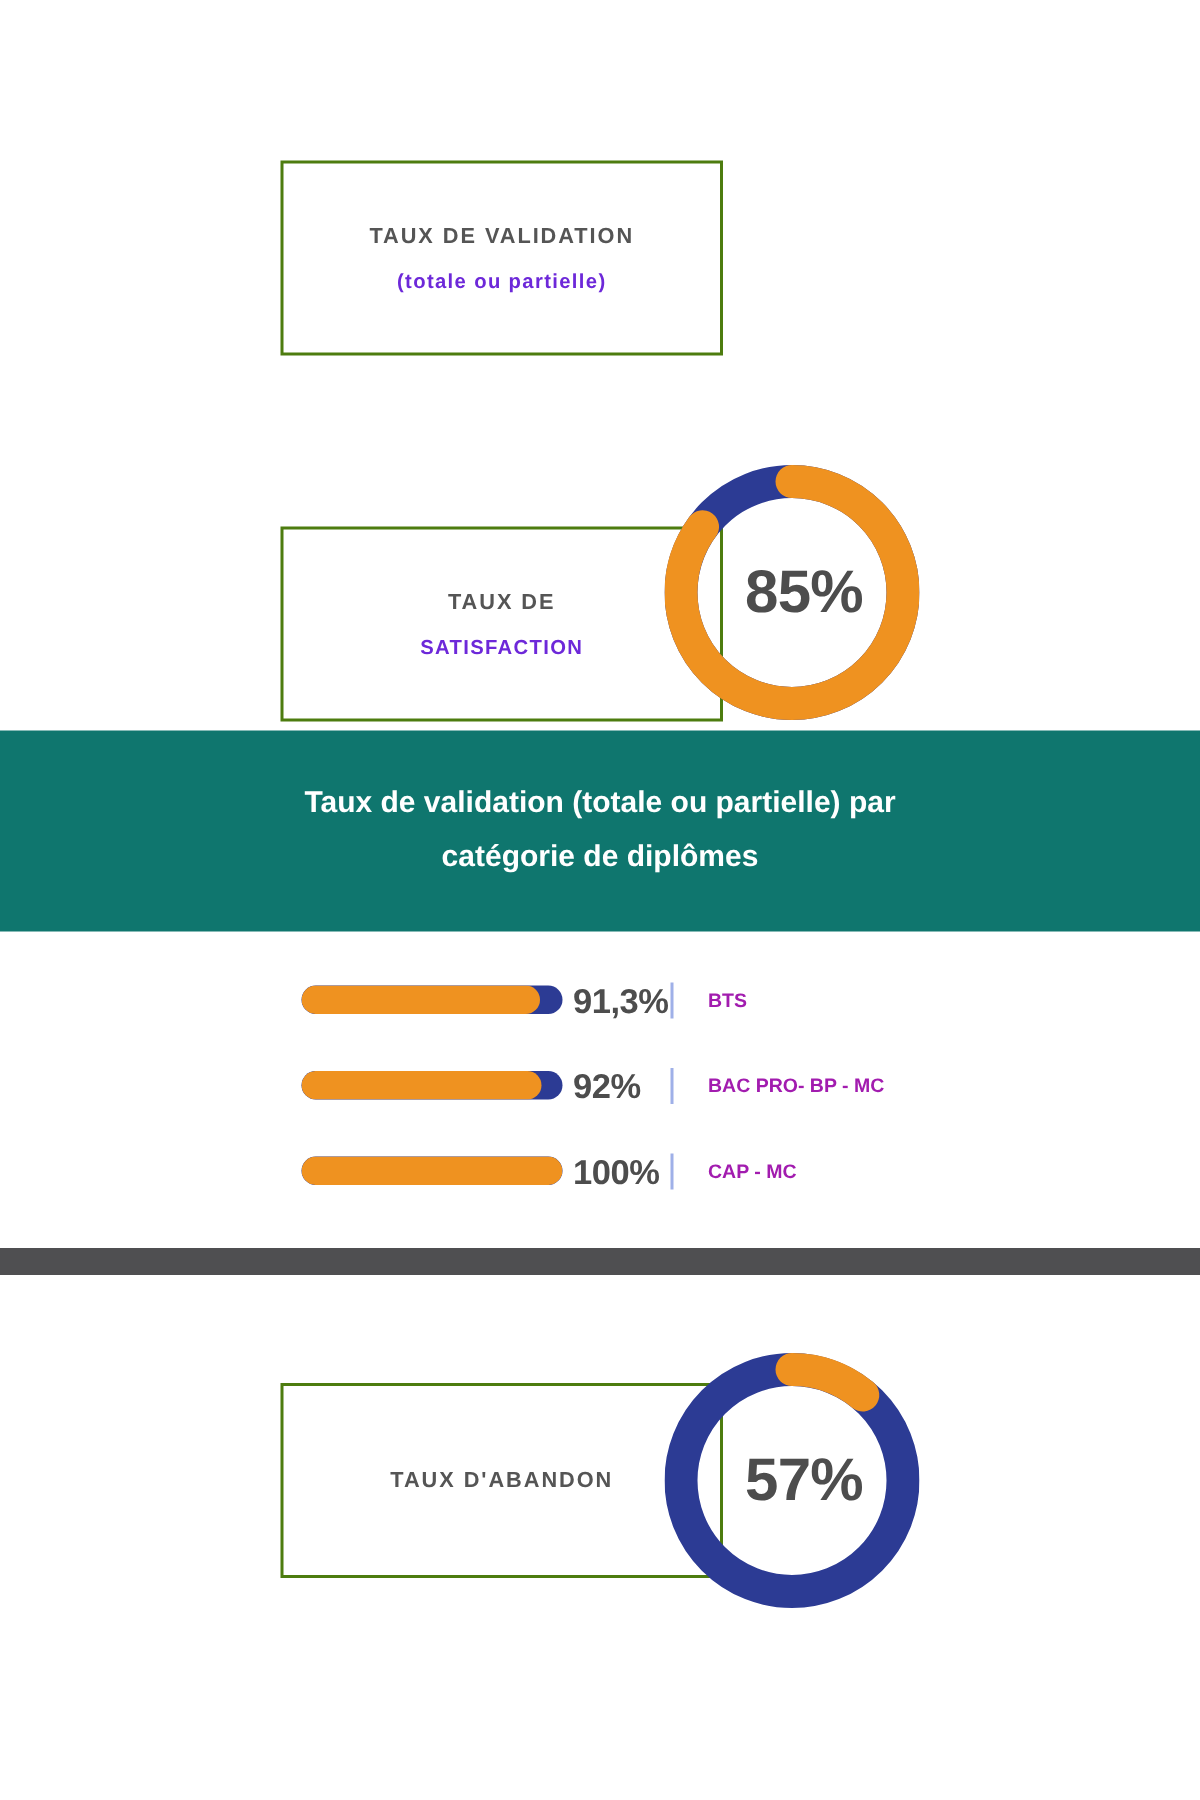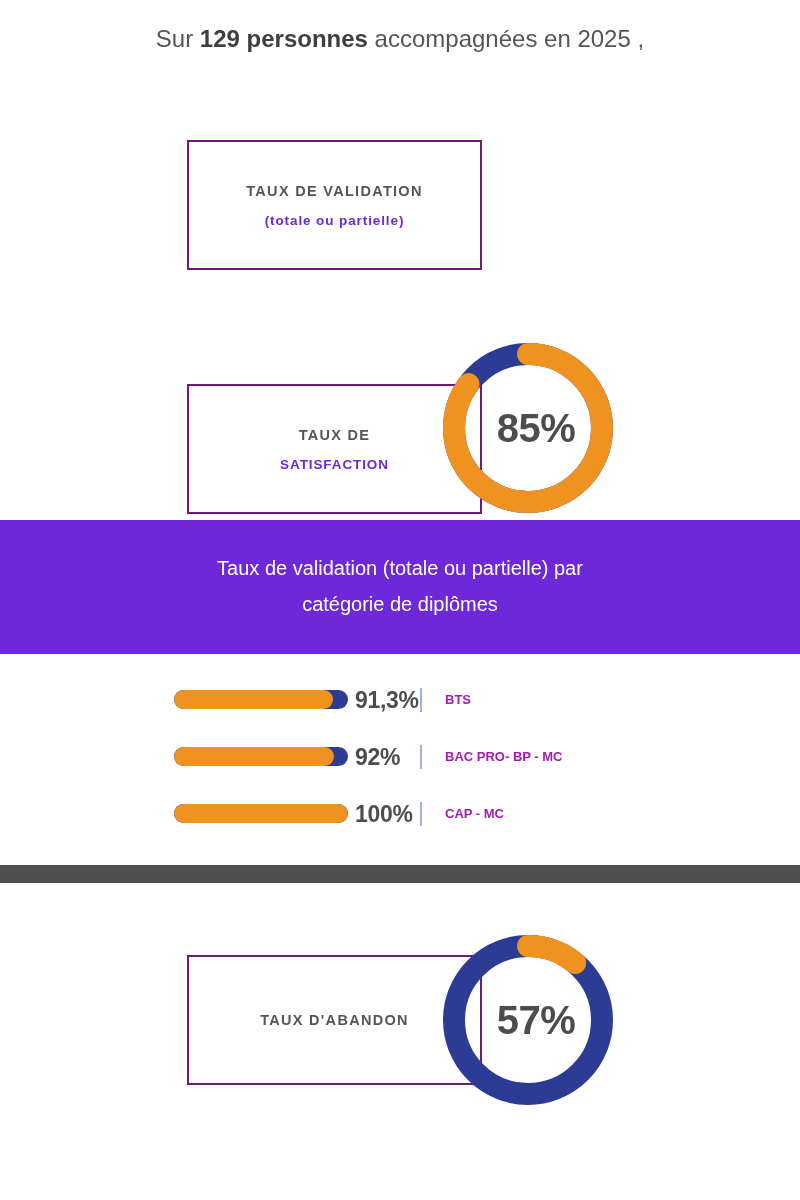--- a/index.html
+++ b/index.html
@@ -29,21 +29,21 @@
   
   .kpi-row {
     position: relative;
     height: 190px;
   }
   .kpi-box {
     position: absolute;
     left: 187px;
     width: 295px;
     height: 130px;
-    border: 2px solid #701a75;
+    border: 2px solid #4d7c0f;
     box-sizing: border-box;
     display: flex;
     flex-direction: column;
     align-items: center;
     justify-content: center;
   }
   .kpi-label-1 {
     color: #555555;
     font-size: 14.5px;
     font-weight: 700;
@@ -77,33 +77,34 @@
     font-size: 40px;
     font-weight: 700;
     letter-spacing: -0.5px;
     padding-left: 16px;
     box-sizing: border-box;
   }
 
   
   .banner {
     width: 800px;
-    background: #6d28d9;
+    background: #0f766e;
     color: #ffffff;
     text-align: center;
     font-size: 20px;
-    font-weight: 400;
+    font-weight: 700;
     line-height: 36px;
     padding: 30px 0 32px 0;
     box-sizing: border-box;
   }
 
   
   .bars {
     padding-top: 24px;
+    padding-left: 27px;
   }
   .bar-row {
     position: relative;
     height: 57px;
   }
   .bar-track {
     position: absolute;
     left: 174px;
     top: 12px;
     width: 174px;
@@ -150,23 +151,20 @@
     width: 800px;
     height: 18px;
     background: #4f4f51;
     margin-top: 16px;
   }
 </style>
 </head>
 <body>
 
 <div class="header">
-  <div>
-    <span>Sur </span><b>129 personnes</b><span> accompagnées en 2025 ,</span>
-  </div>
 </div>
 
 <div class="kpi-row" style="margin-top:55px;">
   <div class="kpi-box" style="top:30px;">
     <div class="kpi-label-1">TAUX DE VALIDATION</div>
     <div class="kpi-label-2">(totale ou partielle)</div>
   </div>
 </div>
 
 <div class="kpi-row" style="margin-top:18px;">

